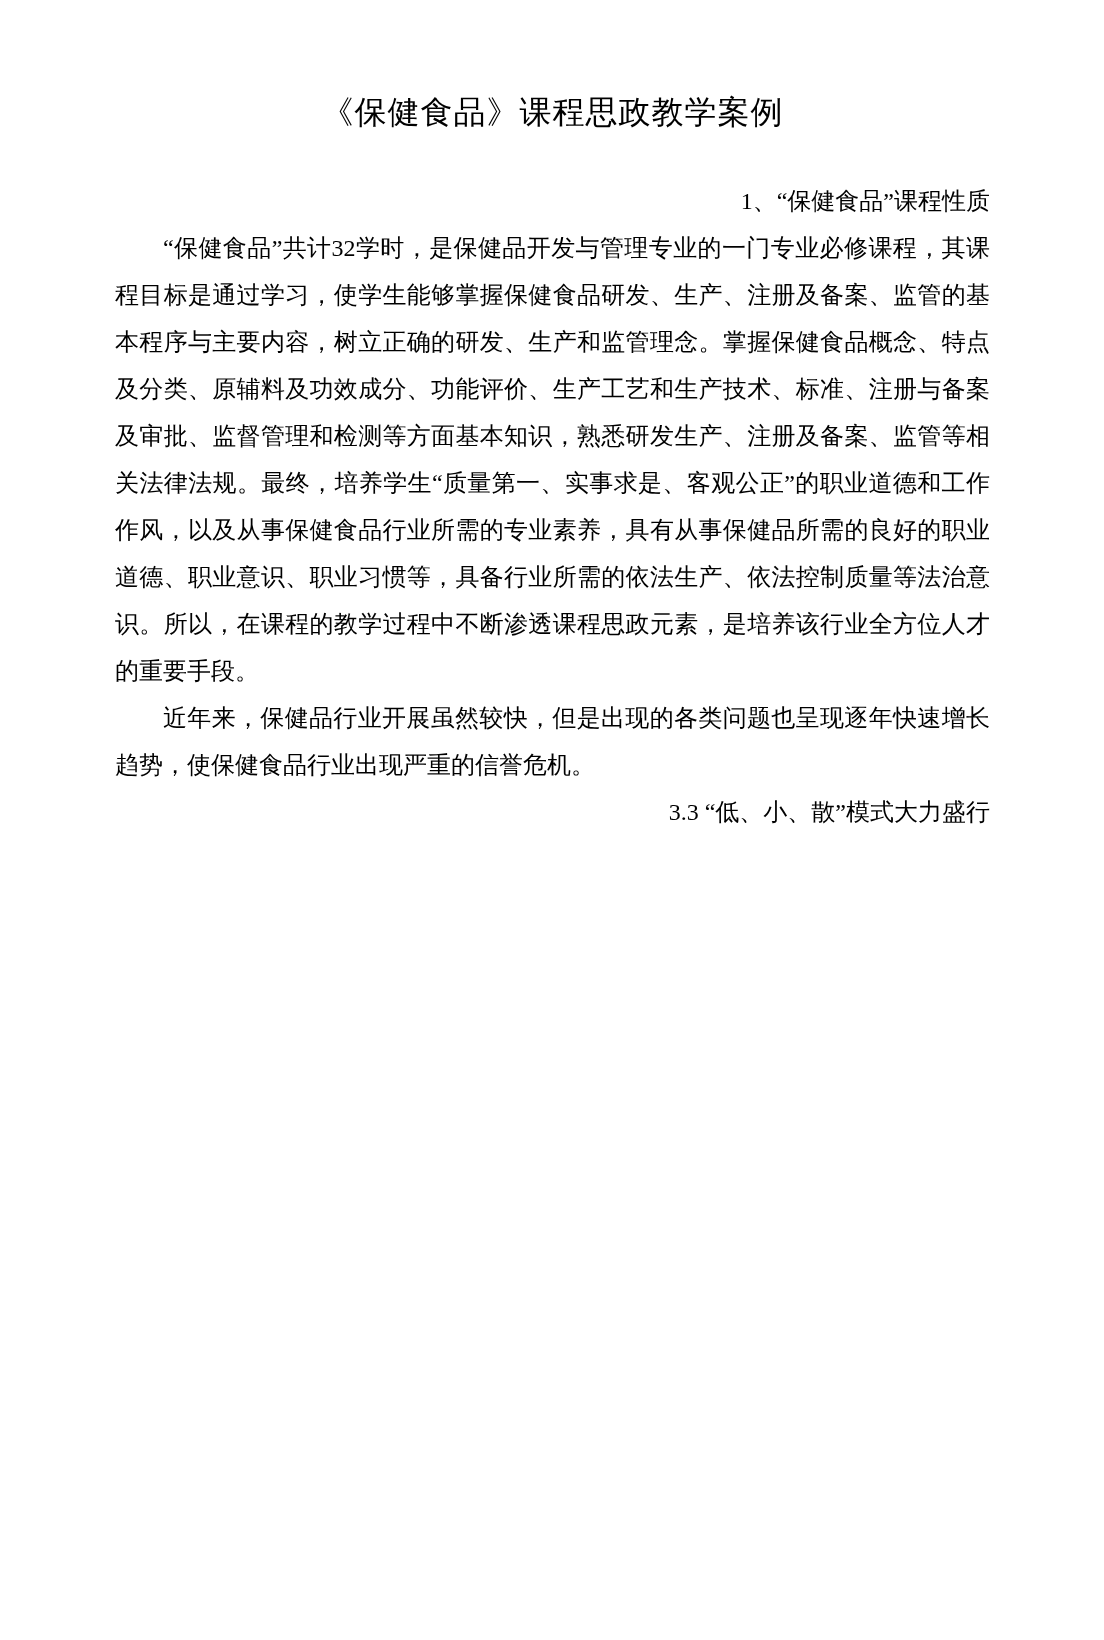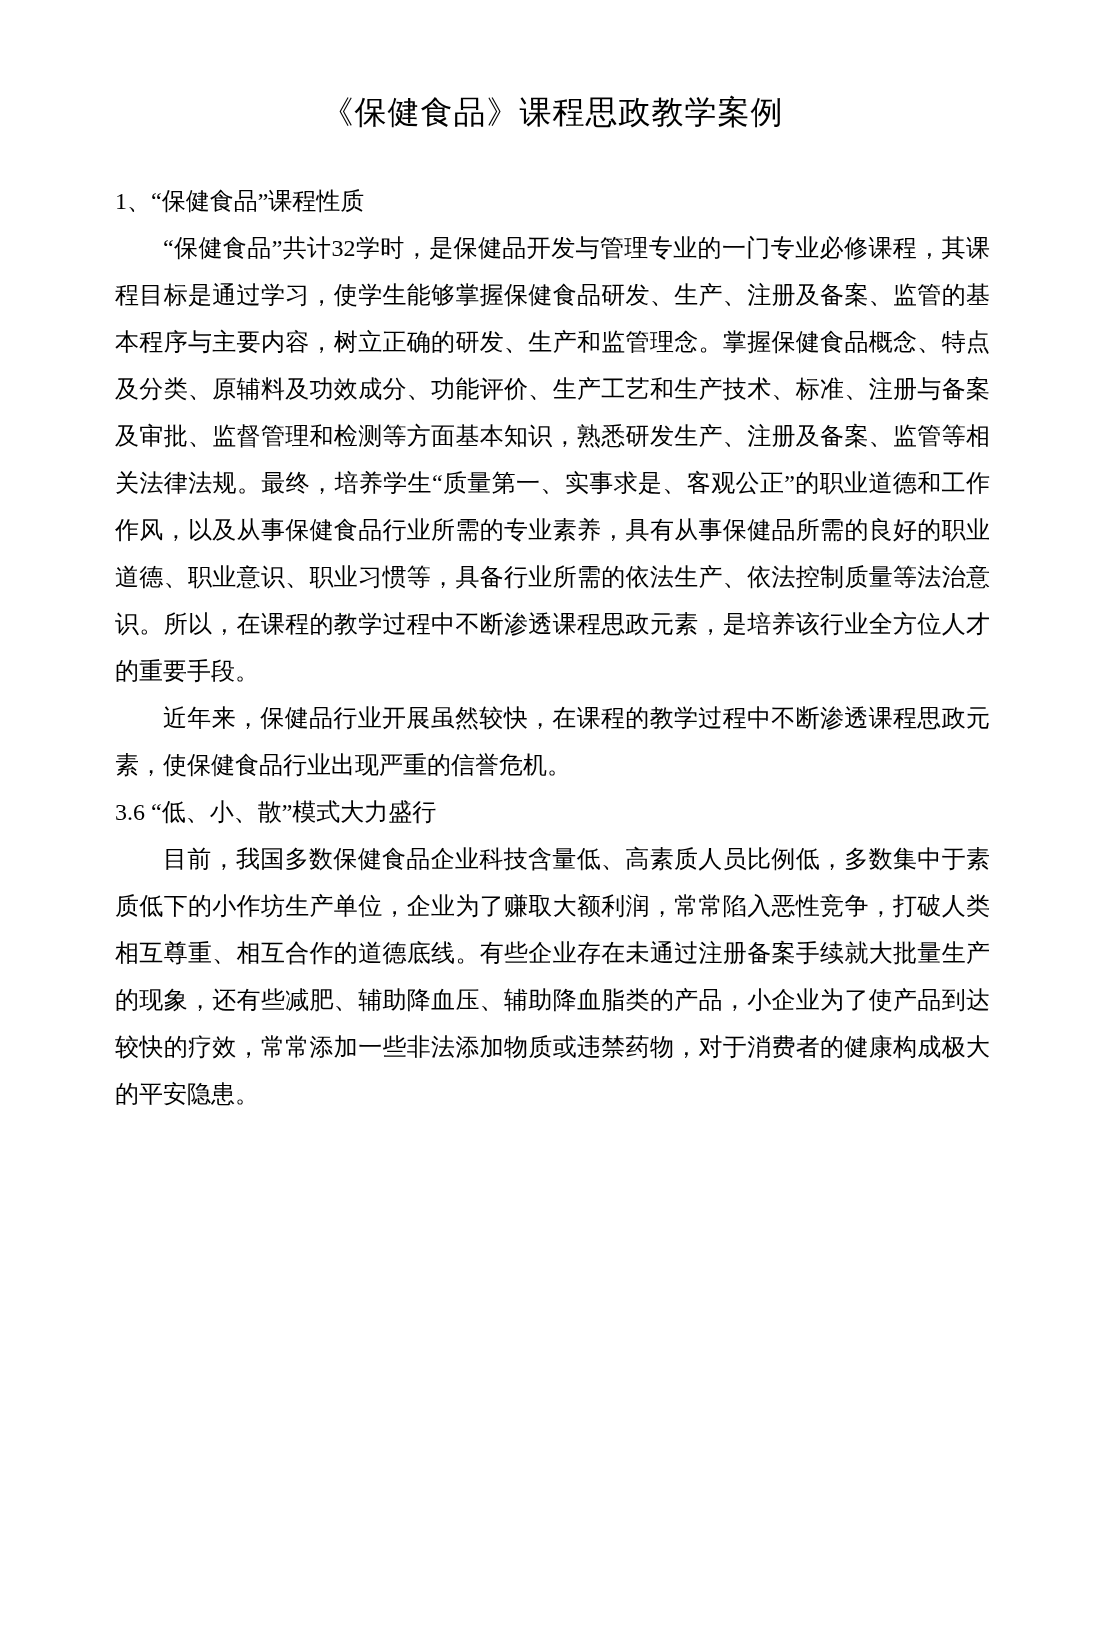--- a/index.html
+++ b/index.html
@@ -37,28 +37,27 @@
     margin: 0;
     text-align: justify;
     text-justify: inter-ideograph;
     word-break: break-all;
   }
   .block.paragraph {
     text-indent: 2em;
   }
   .block.heading {
     text-indent: 0;
-    text-align: left;
+    text-align: right;
   }
 </style>
 </head>
 <body>
 
 <div class="page">
   <h1 class="doc-title">《保健食品》课程思政教学案例</h1>
   <div class="doc-body" id="doc-body">
       <p class="block heading">1、“保健食品”课程性质</p>
       <p class="block paragraph">“保健食品”共计32学时，是保健品开发与管理专业的一门专业必修课程，其课程目标是通过学习，使学生能够掌握保健食品研发、生产、注册及备案、监管的基本程序与主要内容，树立正确的研发、生产和监管理念。掌握保健食品概念、特点及分类、原辅料及功效成分、功能评价、生产工艺和生产技术、标准、注册与备案及审批、监督管理和检测等方面基本知识，熟悉研发生产、注册及备案、监管等相关法律法规。最终，培养学生“质量第一、实事求是、客观公正”的职业道德和工作作风，以及从事保健食品行业所需的专业素养，具有从事保健品所需的良好的职业道德、职业意识、职业习惯等，具备行业所需的依法生产、依法控制质量等法治意识。所以，在课程的教学过程中不断渗透课程思政元素，是培养该行业全方位人才的重要手段。</p>
-      <p class="block paragraph">近年来，保健品行业开展虽然较快，在课程的教学过程中不断渗透课程思政元素，使保健食品行业出现严重的信誉危机。</p>
-      <p class="block heading">3.6 “低、小、散”模式大力盛行</p>
-      <p class="block paragraph">目前，我国多数保健食品企业科技含量低、高素质人员比例低，多数集中于素质低下的小作坊生产单位，企业为了赚取大额利润，常常陷入恶性竞争，打破人类相互尊重、相互合作的道德底线。有些企业存在未通过注册备案手续就大批量生产的现象，还有些减肥、辅助降血压、辅助降血脂类的产品，小企业为了使产品到达较快的疗效，常常添加一些非法添加物质或违禁药物，对于消费者的健康构成极大的平安隐患。</p>
+      <p class="block paragraph">近年来，保健品行业开展虽然较快，但是出现的各类问题也呈现逐年快速增长趋势，使保健食品行业出现严重的信誉危机。</p>
+      <p class="block heading">3.3 “低、小、散”模式大力盛行</p>
     </div>
 </div>
 
 </body></html>

